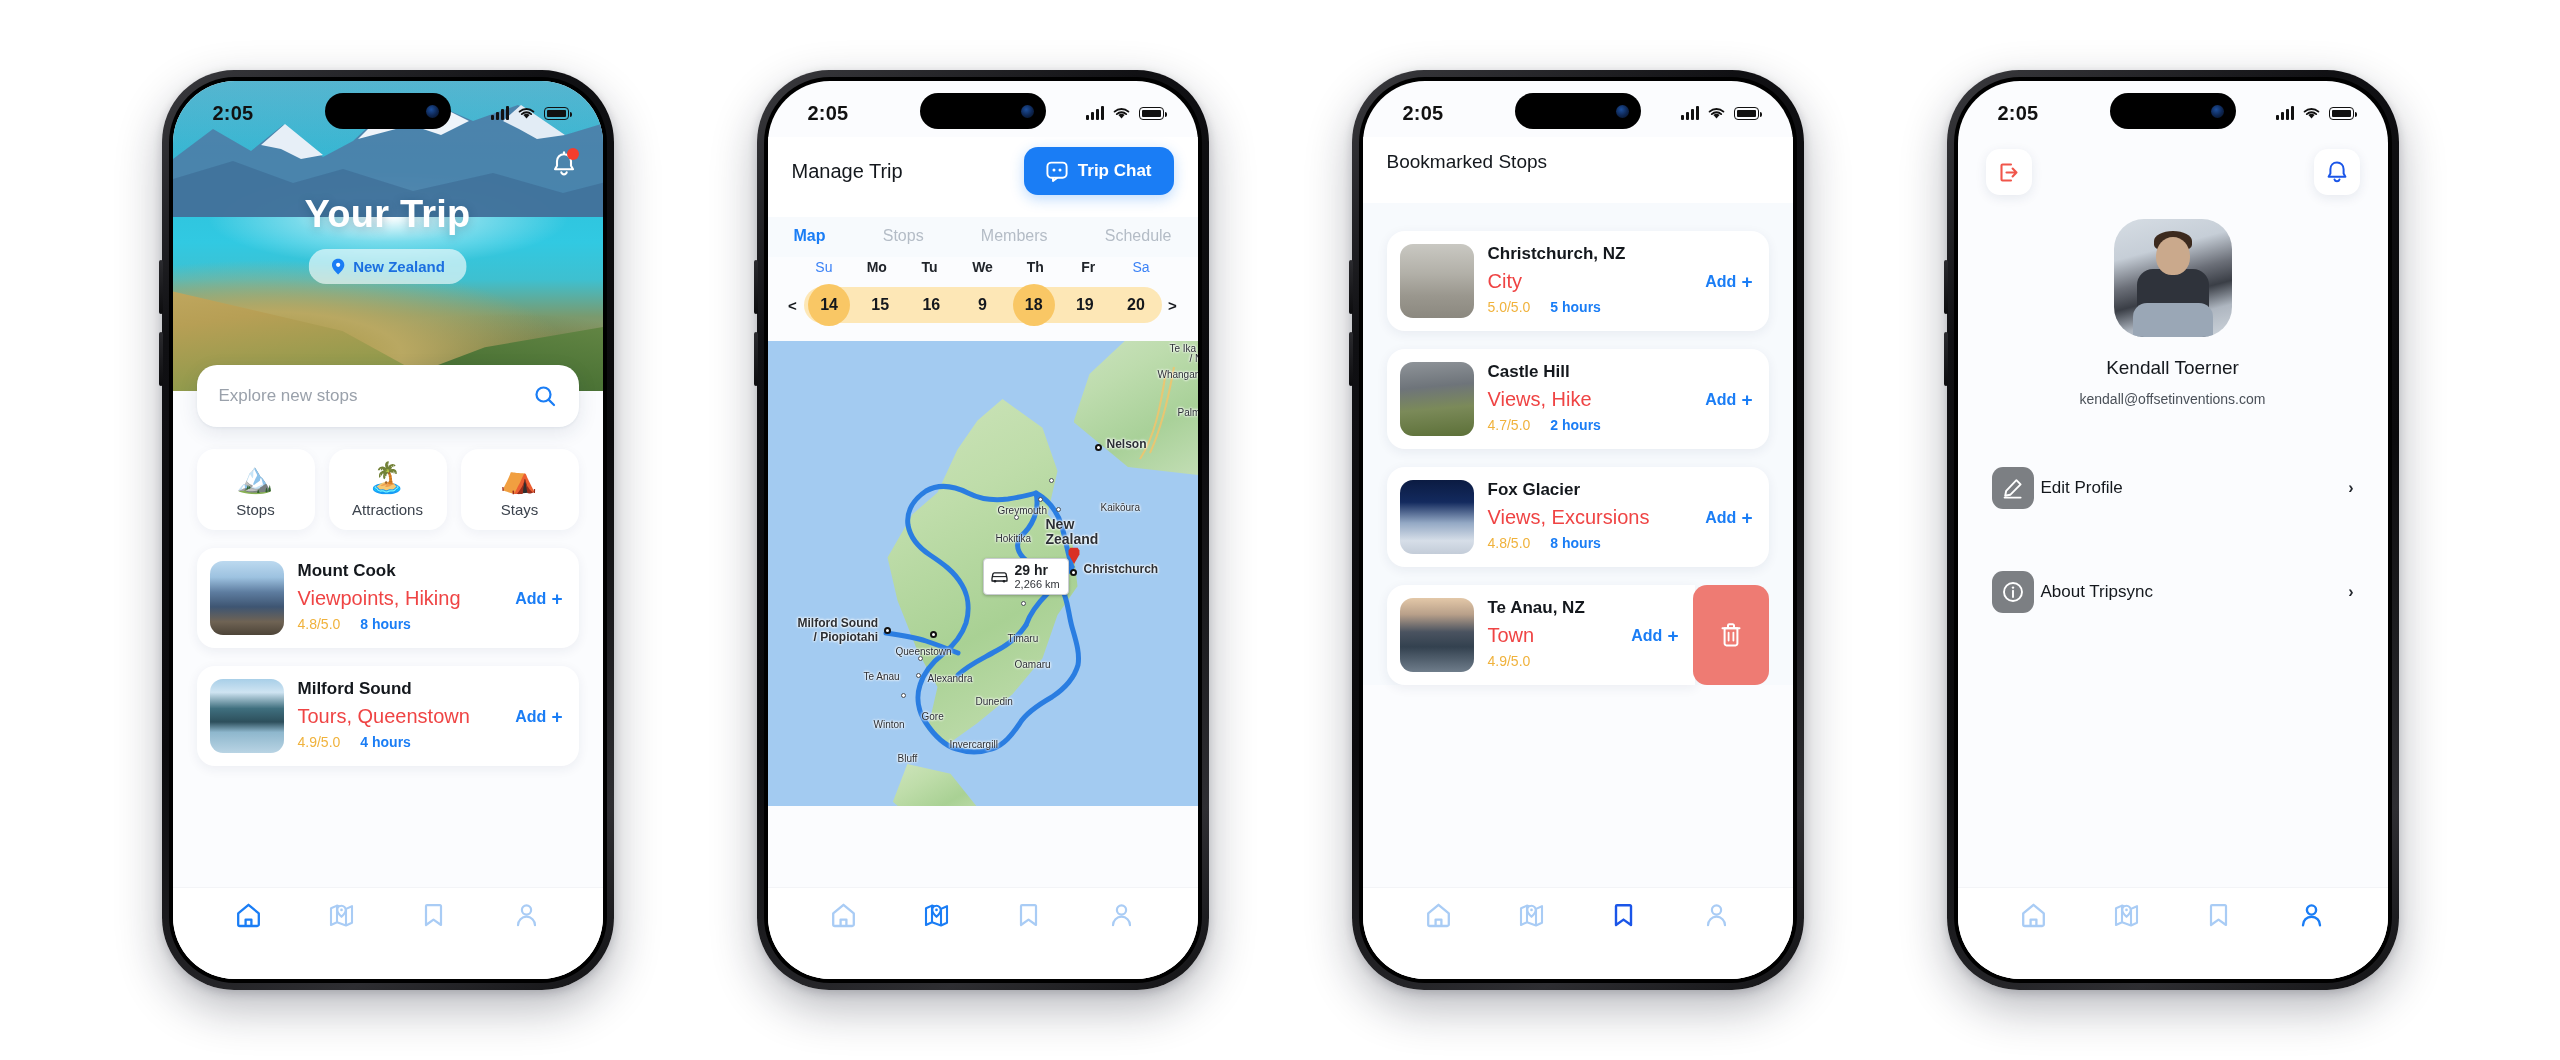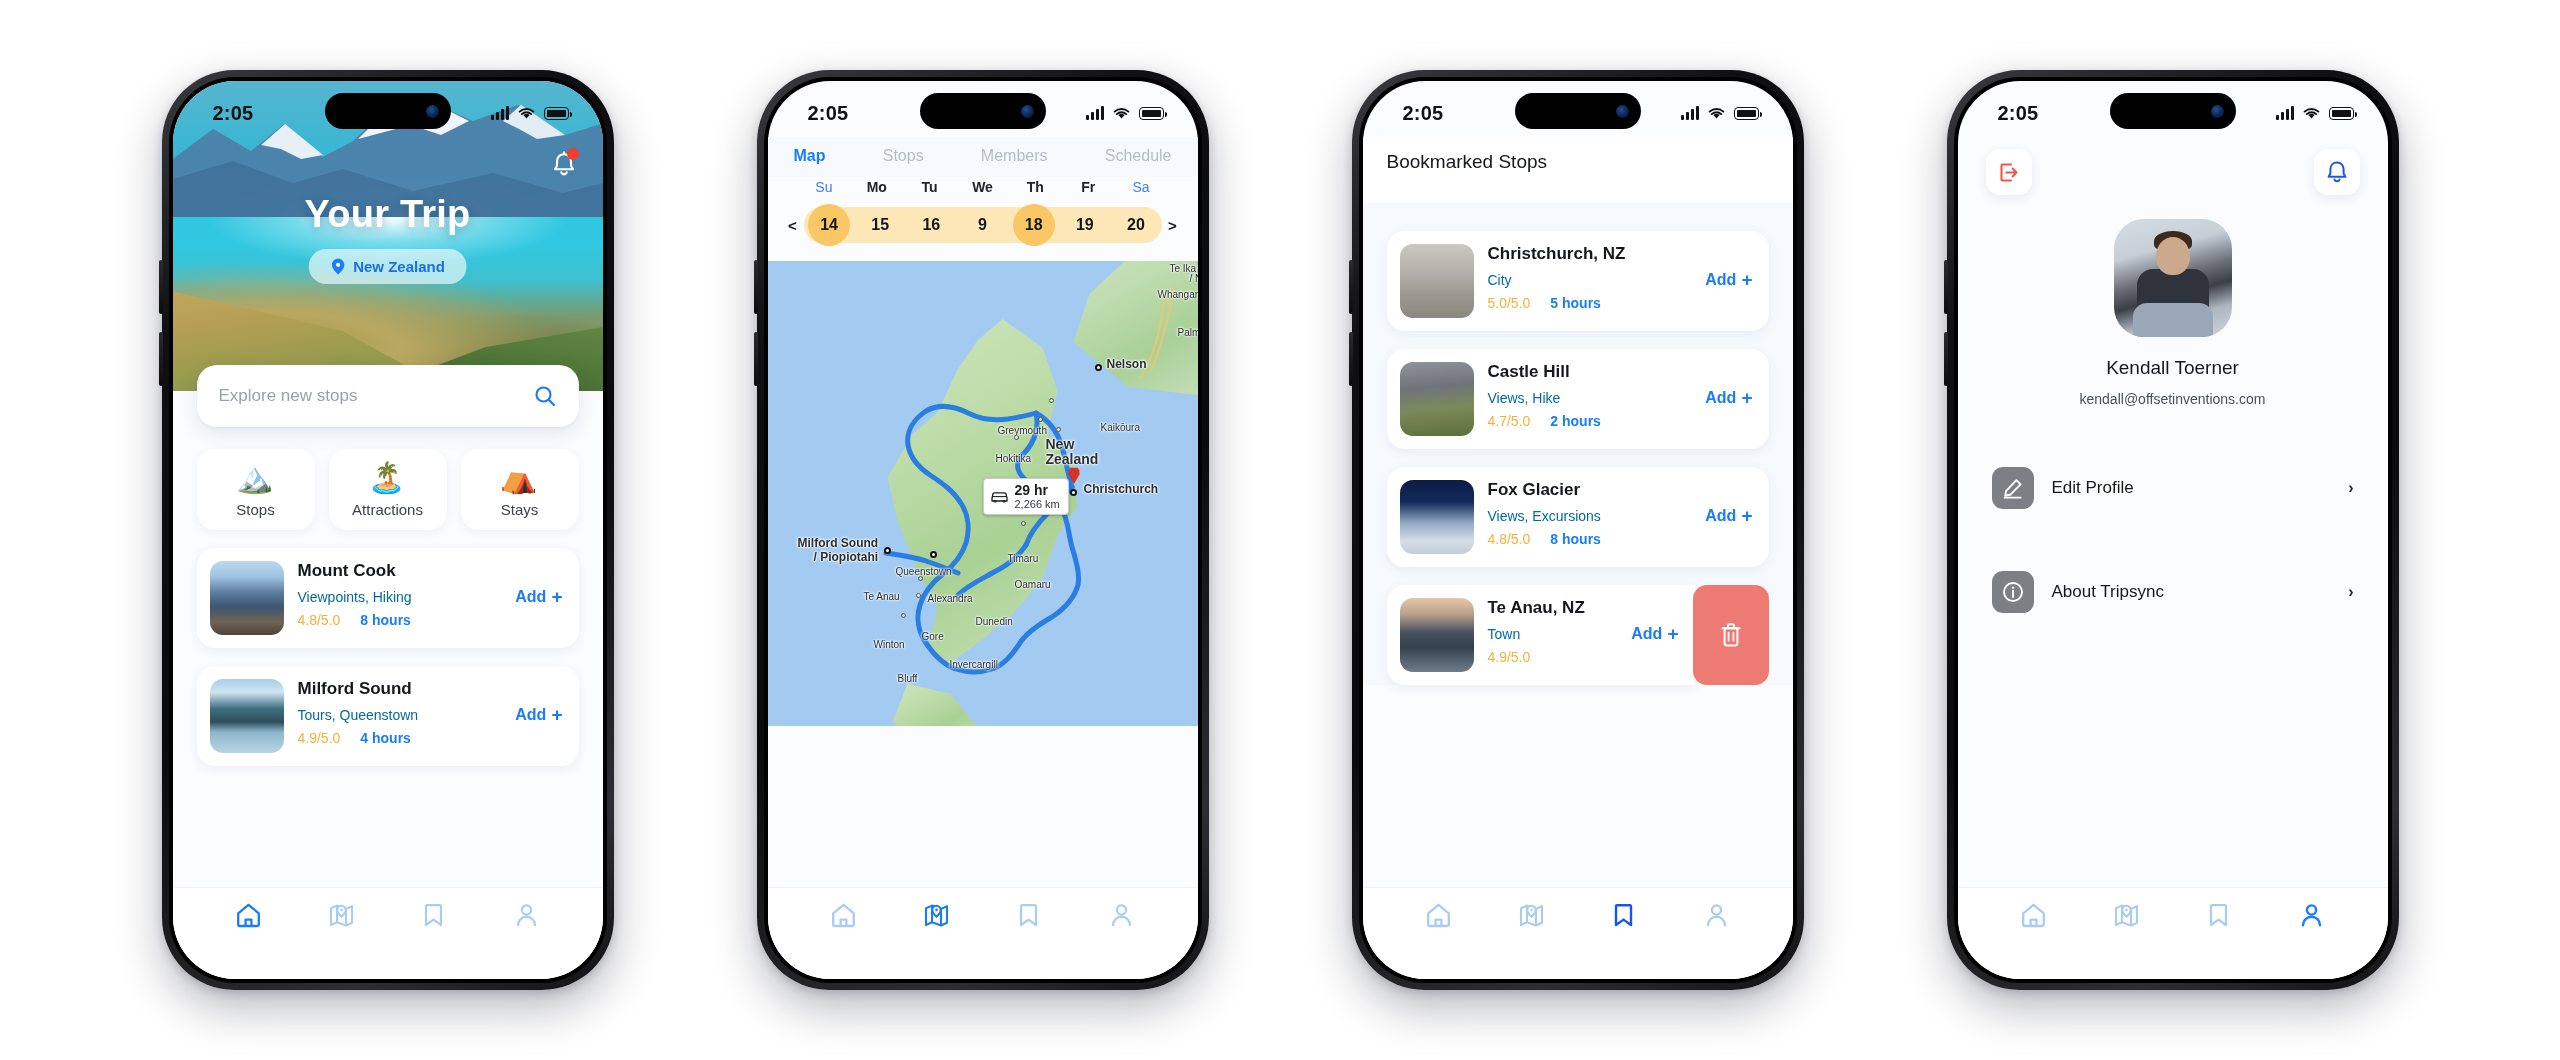--- a/index.html
+++ b/index.html
@@ -172,21 +172,21 @@
   .th-mtcook { background: linear-gradient(180deg,#bcd9ef 0%,#9dc2e0 22%, #5e7da0 42%, #3e5572 62%, #6f6354 82%, #4d4438 100%); }
   .th-milford { background: linear-gradient(180deg,#a8cfe8 0%,#cfe4f2 18%, #3f6f7e 40%, #2d4f5c 58%, #8eb7cd 72%, #b9d4e4 100%); }
   .th-christ   { background: linear-gradient(180deg,#c9c8c2 0%,#b2b0a8 40%, #9a978e 70%, #8b887f 100%); }
   .th-castle   { background: linear-gradient(175deg,#8f9499 0%,#6e747a 34%, #7b8a59 62%, #5c7038 100%); }
   .th-fox      { background: linear-gradient(180deg,#0b1b42 0%,#132a5e 30%, #93a8c4 58%, #d6dee8 82%, #c3ccd8 100%); }
   .th-teanau   { background: linear-gradient(180deg,#e3c8a8 0%,#b9a08a 22%, #4a5360 46%, #33414f 66%, #6f7d8b 100%); }
 
   .stop-info { flex:1; min-width:0; }
   .stop-title { font-size:17px; font-weight:600; color:#14181d; margin-bottom:6px; }
   .stop-sub-row { display:flex; align-items:center; justify-content:space-between; gap:10px; }
-  .stop-sub { font-size:14px; color:#0369a1; }
+  .stop-sub { font-size:20px; color:#ef4444; }
   .add-btn {
     display:flex; align-items:center; gap:5px;
     color:#1a7df5; font-size:16px; font-weight:600; white-space:nowrap;
   }
   .add-btn .plus { font-size:19px; font-weight:800; line-height:1; }
   .stop-meta { display:flex; gap:20px; margin-top:6px; }
   .rating { color:#f0b23c; font-size:14px; }
   .hours  { color:#1a7df5; font-size:14px; font-weight:600; }
 
   
@@ -319,21 +319,21 @@
   .avatar .hair { position:absolute; left:50%; transform:translateX(-50%); top:12px;
                   width:38px;height:20px;border-radius:50% 50% 30% 30%; background:#3c2a1e; }
   .avatar .torso{ position:absolute; left:50%; transform:translateX(-50%); top:50px;
                   width:72px;height:68px;border-radius:16px 16px 6px 6px; background:#2f333b; }
   .avatar .jeans{ position:absolute; left:50%; transform:translateX(-50%); bottom:0;
                   width:80px;height:34px;border-radius:14px 14px 0 0; background:#9aa7b6; }
   .prof-name { text-align:center; margin-top:20px; font-size:19px; font-weight:500; color:#14181d; }
   .prof-mail { text-align:center; margin-top:12px; font-size:14px; color:#4a5058; }
   .menu-list { margin-top: 44px; padding: 0 30px; }
   .menu-item {
-    display:flex; align-items:center; gap:18px;
+    display:flex; align-items:center; gap:7px;
     padding: 16px 4px;
   }
   .menu-ic {
     width:42px;height:42px;border-radius:11px;background:#7c7f83;
     display:flex;align-items:center;justify-content:center; flex:0 0 auto;
   }
   .menu-lbl { flex:1; font-size:17px; color:#14181d; }
   .chev { color:#24282e; font-size:16px; font-weight:700; }
   .spacer-32 { height:30px; }
 </style>
@@ -510,20 +510,32 @@
           </svg>
           <span class="batt">
               <i></i>
             </span>
         </div>
       </div>
       <div class="notch">
           <span class="cam"></span>
         </div>
 
+      <div class="s2-header">
+        <div class="s2-title">Manage Trip</div>
+        <div class="chat-btn">
+          <svg width="22" height="22" viewBox="0 0 22 22">
+            <rect x="1.4" y="2.6" width="19.2" height="15.2" rx="4" fill="none" stroke="#fff" stroke-width="1.9"></rect>
+            <path d="M7 17.8 L7 21 L11.4 17.8" fill="none" stroke="#fff" stroke-width="1.9" stroke-linejoin="round"></path>
+            <circle cx="8" cy="10" r="1.5" fill="#fff"></circle>
+            <circle cx="14" cy="10" r="1.5" fill="#fff"></circle>
+          </svg>
+          <span>Trip Chat</span>
+        </div>
+      </div>
 
       <div class="tabs-row">
         <span class="t on">Map</span>
         <span class="t">Stops</span>
         <span class="t">Members</span>
         <span class="t">Schedule</span>
       </div>
 
       <div class="dow-row">
         <span class="dow dim">Su</span>

